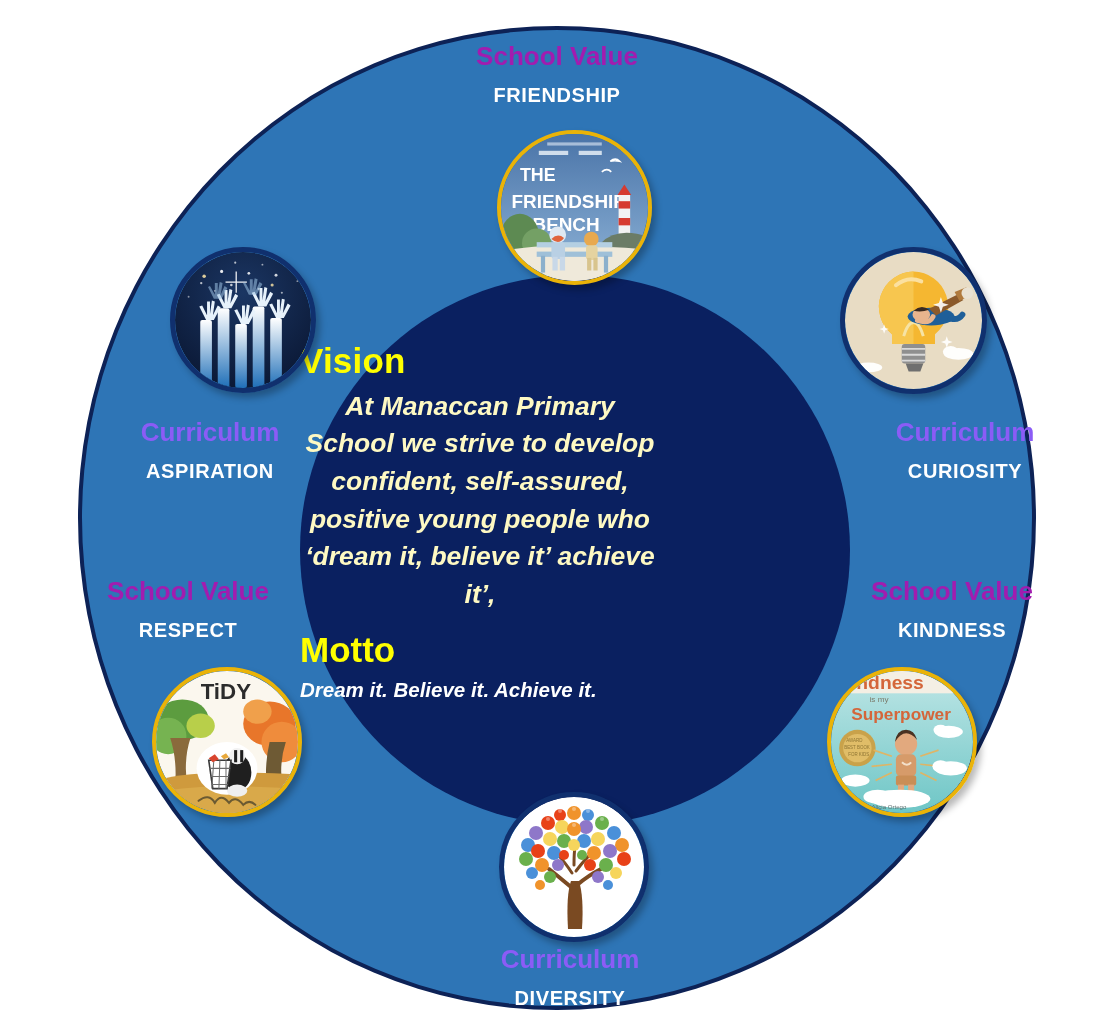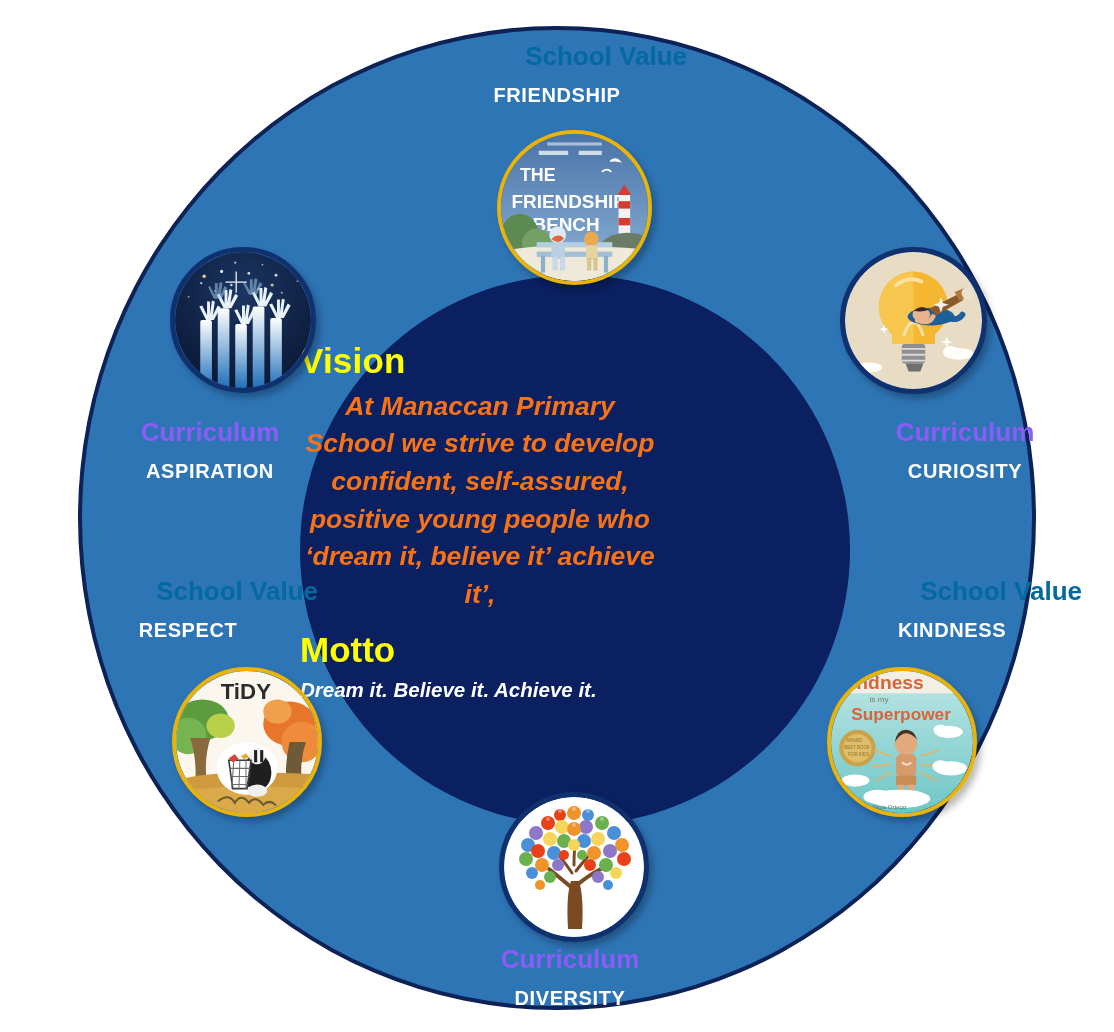--- a/index.html
+++ b/index.html
@@ -53,21 +53,21 @@
   .vision-heading {
     color: #FFFF00;
     font-size: 35px;
     font-weight: bold;
     letter-spacing: .2px;
     line-height: 1.05;
     margin: 0 0 8px 0;
     text-align: center;
   }
   .vision-body {
-    color: #f97316;
+    color: #fef9c3;
     font-size: 26.5px;
     font-style: italic;
     font-weight: bold;
     line-height: 1.42;
     text-align: center;
     width: 360px;
     margin: 0;
   }
   .motto-heading {
     color: #FFFF00;
@@ -92,21 +92,21 @@
     text-align: center;
     width: 260px;
   }
   .label-kind {
     font-size: 26px;
     font-weight: bold;
     line-height: 1.1;
     margin: 0;
     white-space: nowrap;
   }
-  .kind-value { color: #0369a1; text-align: right; }
+  .kind-value { color: #a21caf; }
   .kind-curriculum { color: #8b5cf6; }
   .label-word {
     color: #ffffff;
     font-size: 20px;
     font-weight: bold;
     letter-spacing: .6px;
     margin: 13px 0 0 0;
     white-space: nowrap;
   }
 
@@ -132,21 +132,21 @@
     left: 0; top: 0; right: 0; bottom: 0;
     border-radius: 50%;
     overflow: hidden;
   }
   .med-art svg { display: block; width: 100%; height: 100%; }
 
   
   .m-friendship { left: 497px; top: 130px; width: 155px; height: 155px; }
   .m-aspiration { left: 170px; top: 247px; width: 146px; height: 146px; }
   .m-curiosity  { left: 840px; top: 247px; width: 147px; height: 147px; }
-  .m-respect    { left: 172px; top: 667px; width: 150px; height: 150px; }
+  .m-respect    { left: 152px; top: 667px; width: 150px; height: 150px; }
   .m-kindness   { left: 827px; top: 667px; width: 150px; height: 150px; }
   .m-diversity  { left: 499px; top: 792px; width: 150px; height: 150px; }
 
   .shadow-soft {
     position: absolute;
     border-radius: 50%;
     box-shadow: 4px 5px 7px rgba(0,0,0,.28);
   }
 </style>
 </head>

